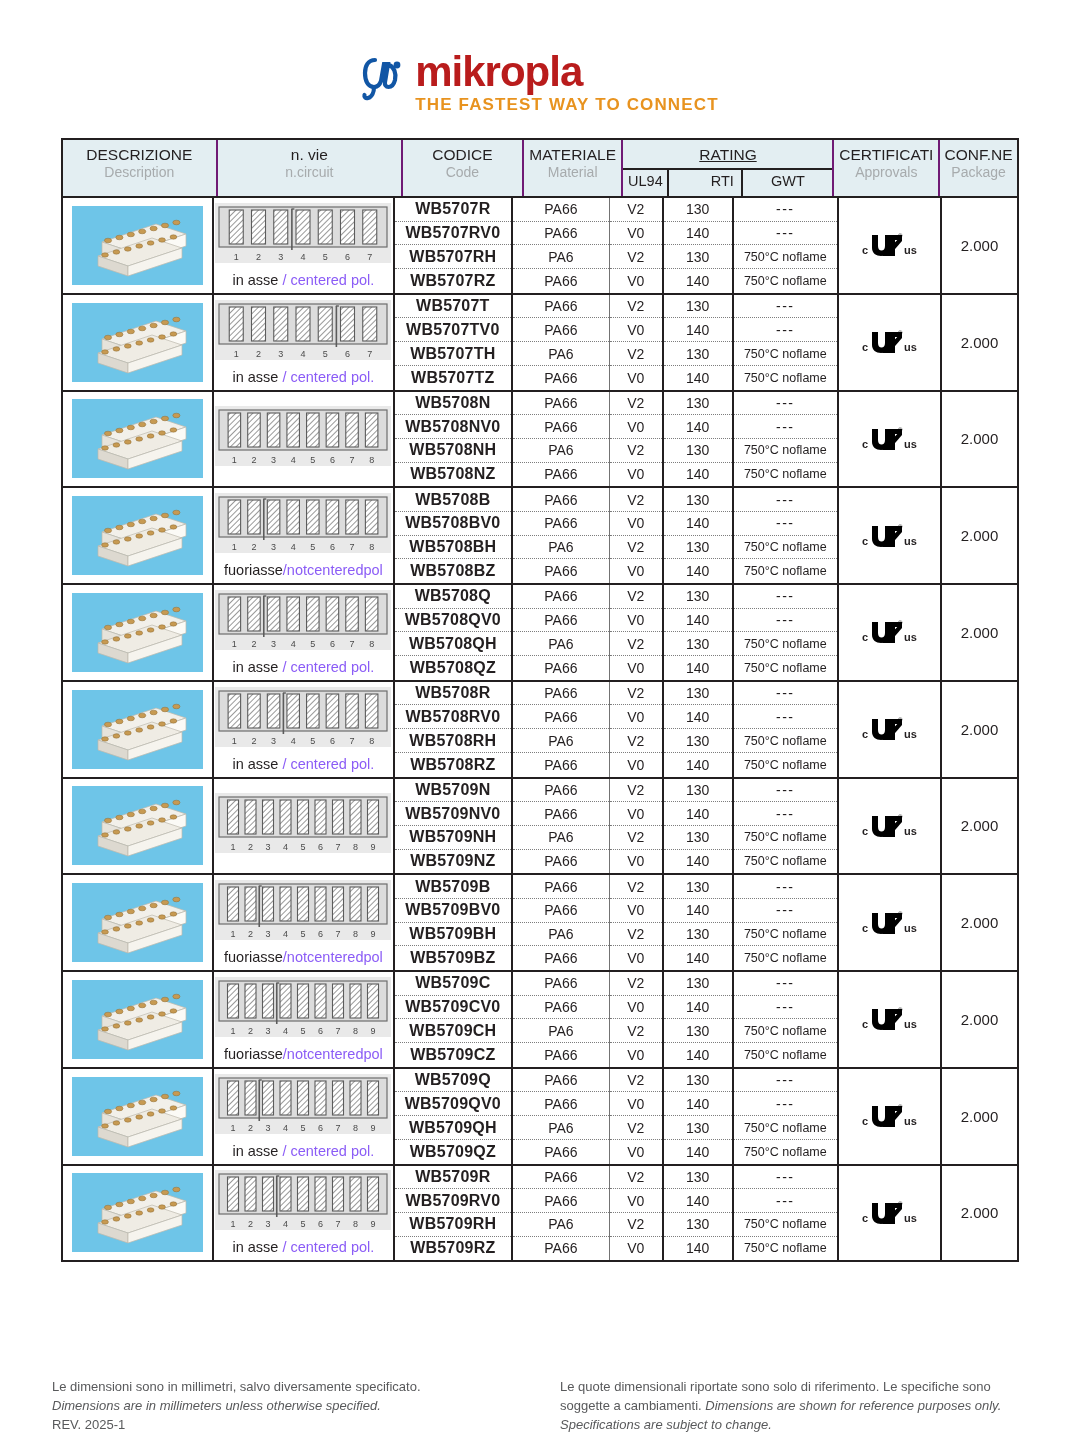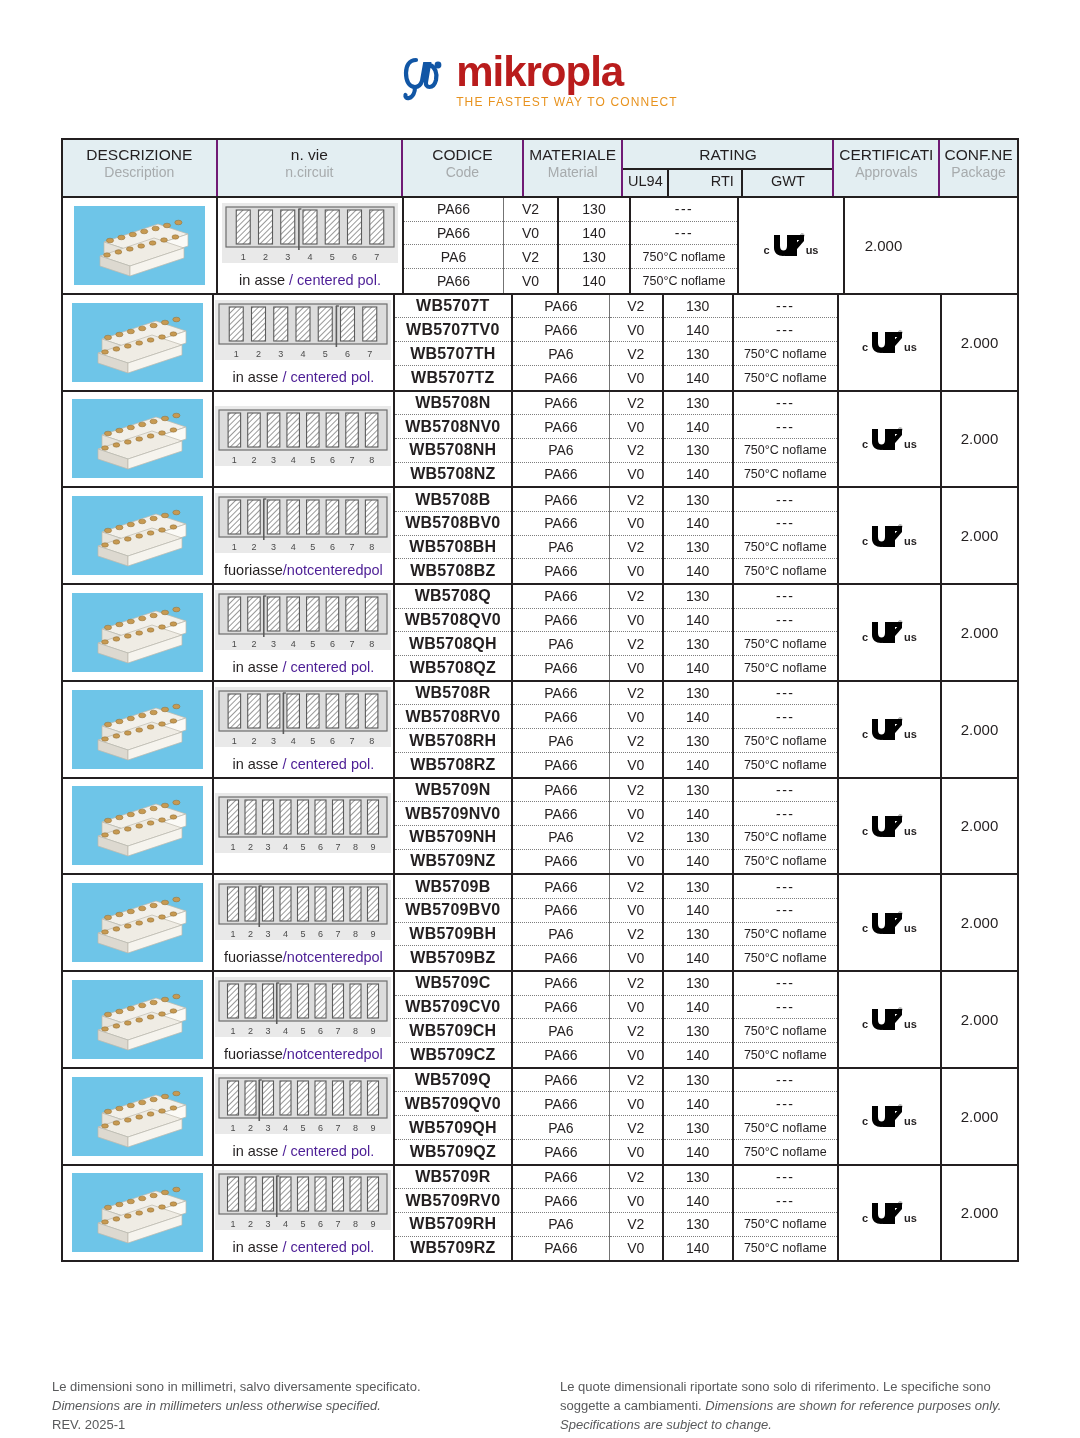--- a/index.html
+++ b/index.html
@@ -18,21 +18,21 @@
     display:flex; justify-content:center; align-items:flex-start;
   }
   .logo{ display:flex; align-items:flex-start; }
   .logo-glyph{ margin-right:8px; margin-top:2px; }
   .logo-text{ display:flex; flex-direction:column; align-items:flex-start; }
   .logo-name{
     font-size:42px; font-weight:bold; color:#b91c1c;
     letter-spacing:-1px; line-height:0.95;
   }
   .logo-tag{
-    font-size:12px; font-weight:normal; color:#e8931f;
+    font-size:17px; font-weight:bold; color:#e8931f;
     letter-spacing:1.15px; margin-top:3px;
   }
 
   
   .table{
     position:absolute; left:61px; top:138px;
     width:958px;
     border:2px solid #231f20;
     border-top:2px solid #231f20;
   }
@@ -92,21 +92,21 @@
   .pic-box{
     width:131px; height:79px;
     background:#6ec5e8;
     display:flex; align-items:center; justify-content:center;
     overflow:hidden;
   }
   
   .vie-inner{ display:flex; flex-direction:column; align-items:center; }
   .vie-cap{ font-size:14.5px; margin-top:3px; line-height:1.1; white-space:nowrap;}
   .vie-cap .it{ color:#231f20; }
-  .vie-cap .en{ color:#4c1d95; }
+  .vie-cap .en{ color:#8b5cf6; }
 
   
   .stack{ display:flex; flex-direction:column; width:100%; }
   .srow{
     height:23.7px;
     display:flex; align-items:center; justify-content:center;
     border-bottom:1px dotted #7d7d7d;
   }
   .srow:last-child{ border-bottom:none; }
   .code-txt{ font-size:16px; font-weight:bold; letter-spacing:.2px; }
@@ -167,21 +167,21 @@
     </div>
     <div class="hcell c-code">
       <span class="h-it">CODICE</span>
       <span class="h-en">Code</span>
     </div>
     <div class="hcell c-mat">
       <span class="h-it">MATERIALE</span>
       <span class="h-en">Material</span>
     </div>
     <div class="hcell c-rate" style="padding:0;">
-      <span class="h-it" style="padding-bottom:5px;">RATING</span>
+      <span class="h-it" style="padding-bottom:5px;text-decoration:underline;">RATING</span>
       <div class="rating-split">
         <div class="s-ul94">UL94</div>
         <div class="s-rti">RTI</div>
         <div class="s-gwt">GWT</div>
       </div>
     </div>
     <div class="hcell c-cert">
       <span class="h-it">CERTIFICATI</span>
       <span class="h-en">Approvals</span>
     </div>
@@ -246,20 +246,36 @@
                 <text x="43.50" y="58" font-family="Liberation Sans, sans-serif" font-size="9" fill="#4a4a4a" text-anchor="middle">2</text>
                 <text x="65.75" y="58" font-family="Liberation Sans, sans-serif" font-size="9" fill="#4a4a4a" text-anchor="middle">3</text>
                 <text x="88.00" y="58" font-family="Liberation Sans, sans-serif" font-size="9" fill="#4a4a4a" text-anchor="middle">4</text>
                 <text x="110.25" y="58" font-family="Liberation Sans, sans-serif" font-size="9" fill="#4a4a4a" text-anchor="middle">5</text>
                 <text x="132.50" y="58" font-family="Liberation Sans, sans-serif" font-size="9" fill="#4a4a4a" text-anchor="middle">6</text>
                 <text x="154.75" y="58" font-family="Liberation Sans, sans-serif" font-size="9" fill="#4a4a4a" text-anchor="middle">7</text>
               </svg></span>
             <div class="vie-cap"><span class="it">in asse</span><span class="en"> / centered pol.</span></div>
           </div>
         </div>
+        <div class="code-col">
+          <div class="stack">
+            <div class="srow">
+              <span class="code-txt">WB5707R</span>
+            </div>
+            <div class="srow">
+              <span class="code-txt">WB5707RV0</span>
+            </div>
+            <div class="srow">
+              <span class="code-txt">WB5707RH</span>
+            </div>
+            <div class="srow">
+              <span class="code-txt">WB5707RZ</span>
+            </div>
+          </div>
+        </div>
         <div class="mat-col">
           <div class="stack">
             <div class="srow">
               <span class="mat-txt">PA66</span>
             </div>
             <div class="srow">
               <span class="mat-txt">PA66</span>
             </div>
             <div class="srow">
               <span class="mat-txt">PA6</span>

